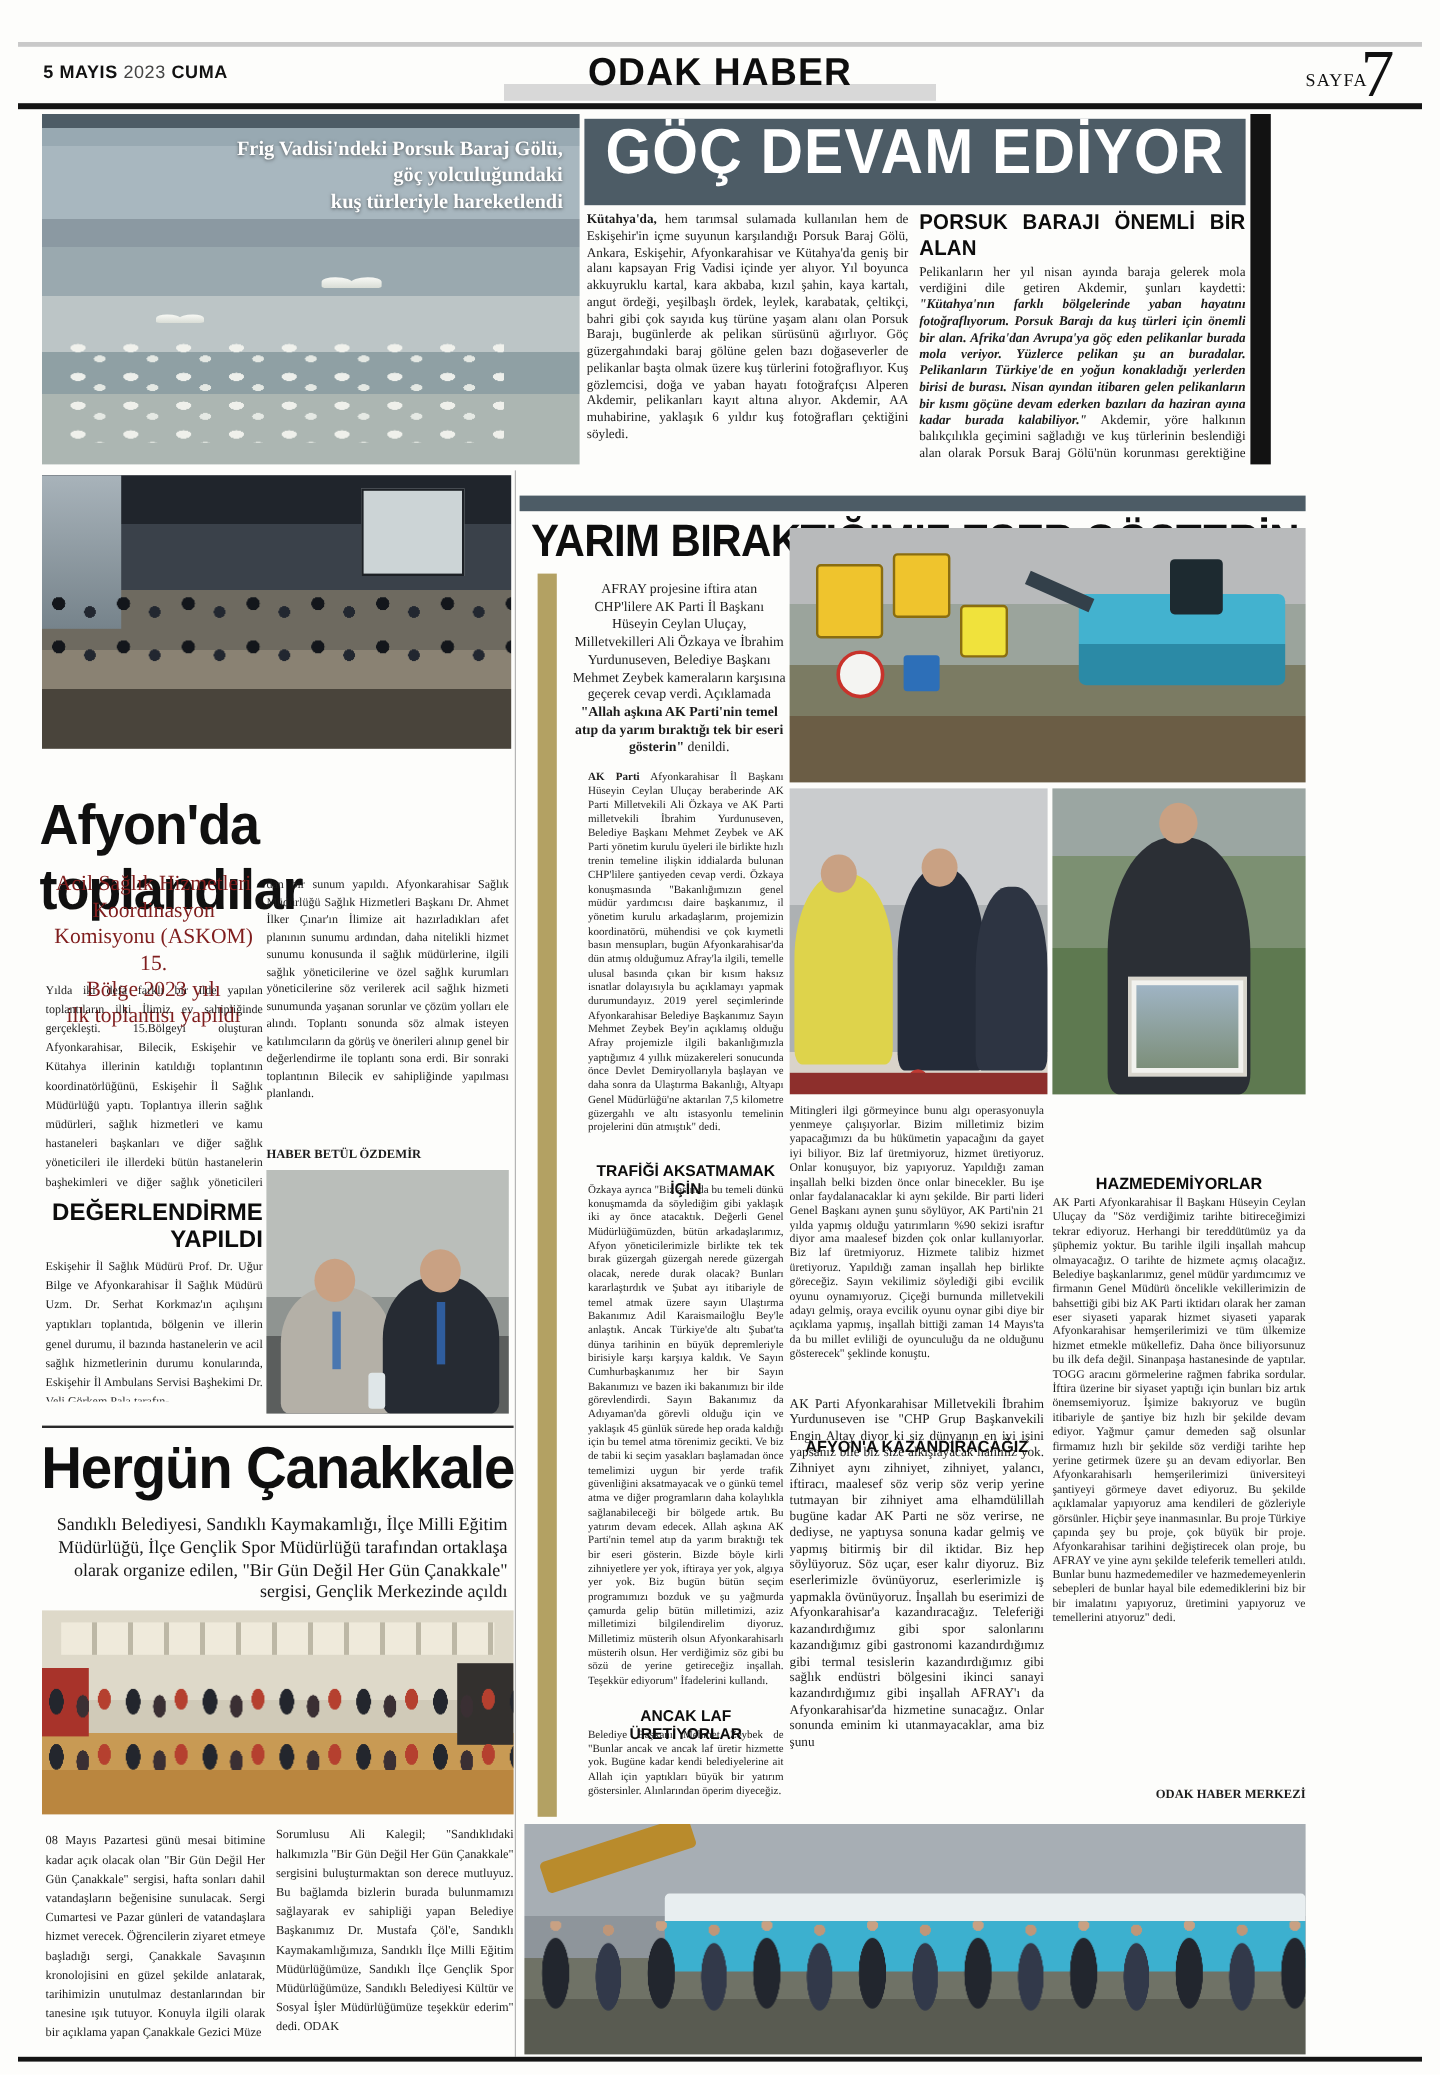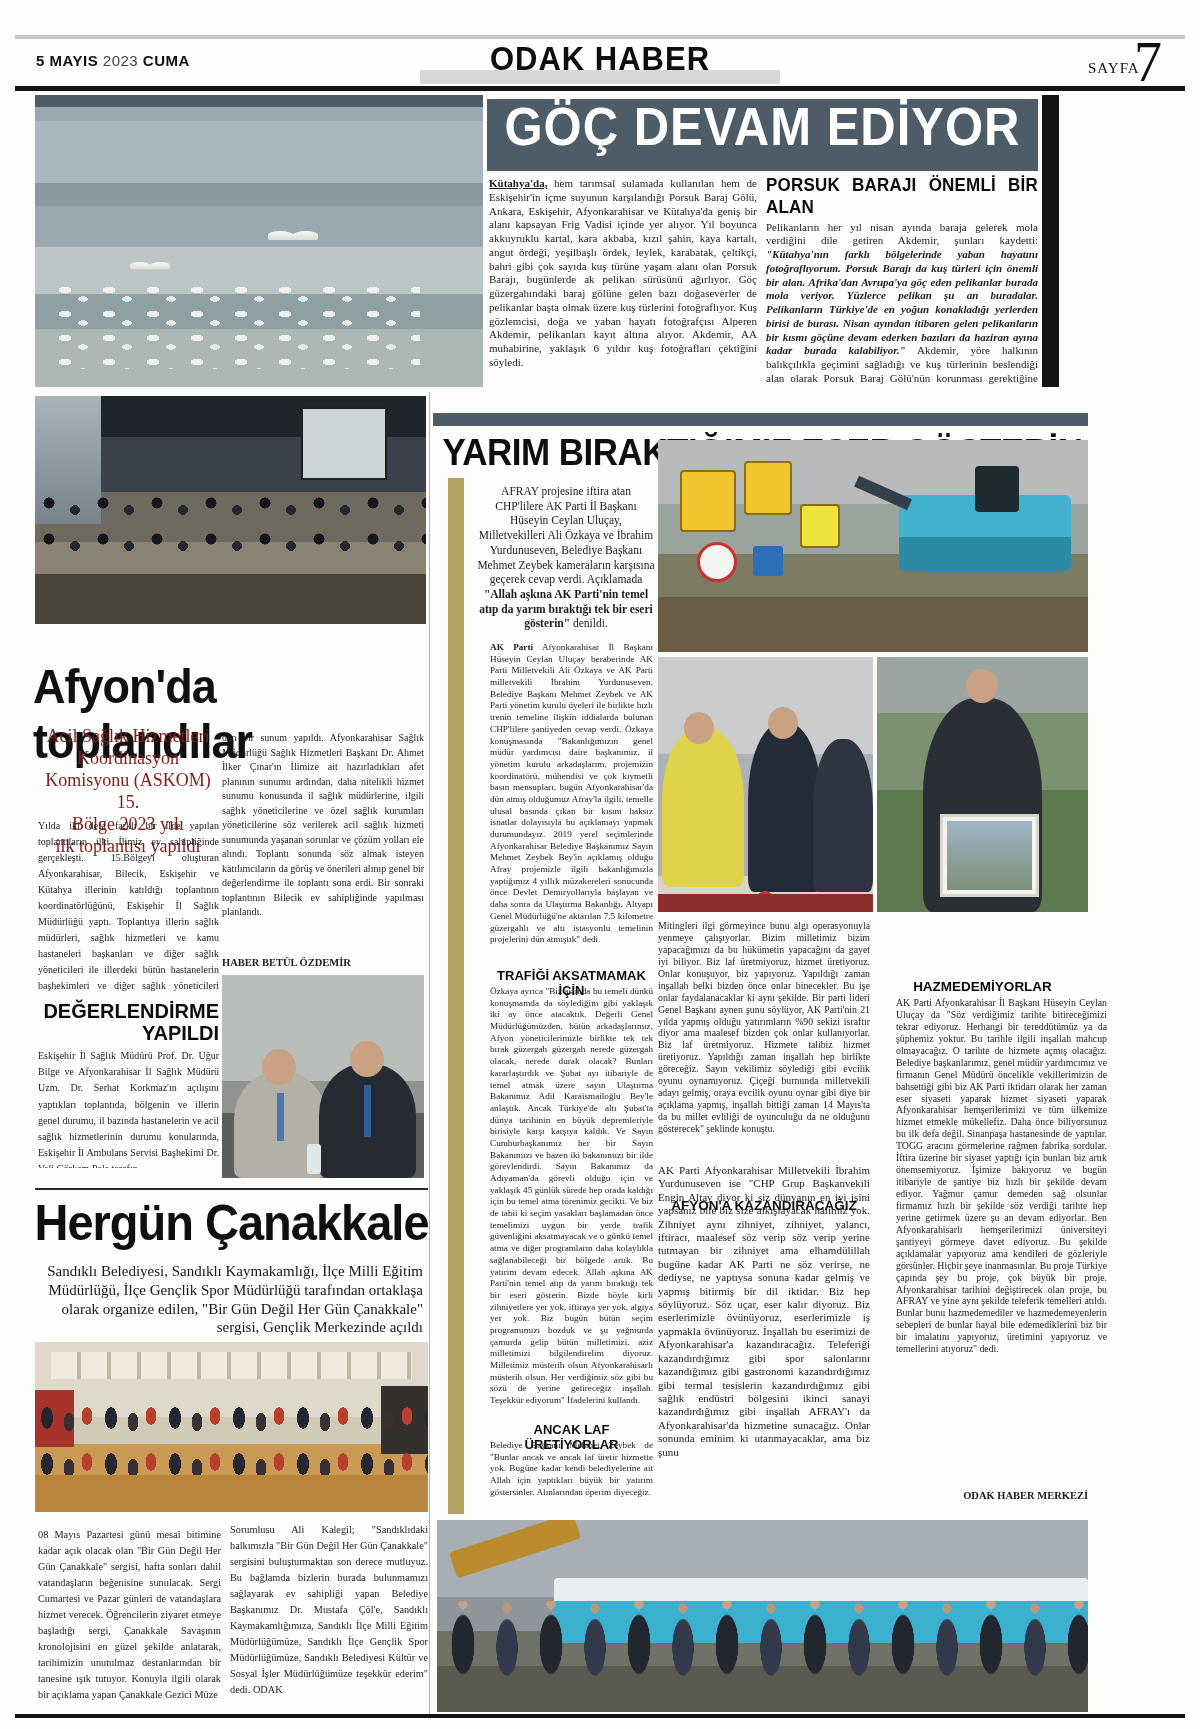--- a/index.html
+++ b/index.html
@@ -106,21 +106,21 @@
   
   .goc-bar{left:487px;top:99px;width:551px;height:72px;background:#4d5c66;
     display:flex;align-items:flex-start;justify-content:center;}
   .goc-title{color:#fff;font-size:49px;font-weight:bold;letter-spacing:1px;transform:scaleY(1.08);}
   .black-bar{left:1042px;top:95px;width:17px;height:292px;background:#121212;}
   .ts-col{font-size:11px;line-height:1.25;}
   .ts-col1{left:489px;top:177px;width:268px;height:208px;}
   .ts-col2{left:766px;top:174px;width:272px;height:212px;}
   .ts-sub{font-family:"Liberation Sans",sans-serif;font-size:17px;font-weight:bold;color:#0c0c0c;
     letter-spacing:.2px;margin-bottom:4px;transform:scaleY(1.05);transform-origin:left top;}
-  .lead-b{font-weight:bold;text-decoration:underline;}
+  .lead-b{font-weight:bold;}
   .q-bi{font-weight:bold;font-style:italic;}
 
   
   .askom-head{left:33px;top:660px;width:395px;font-size:45px;font-weight:bold;letter-spacing:-1px;
     color:#101010;transform:scaleY(1.05);transform-origin:left top;}
   .askom-deck{left:36px;top:726px;width:184px;font-size:18px;line-height:1.22;text-align:center;color:#7f1d1d;}
   .askom-c1a{left:38px;top:818px;width:181px;height:178px;font-size:10px;line-height:1.6;}
   .askom-sub{left:38px;top:1000px;width:181px;text-align:right;font-size:20px;font-weight:bold;
     font-family:"Liberation Sans",sans-serif;line-height:1.1;color:#0c0c0c;}
   .askom-c1b{left:38px;top:1048px;width:181px;height:120px;font-size:10px;line-height:1.62;}
@@ -145,41 +145,44 @@
   .af-sub{font-family:"Liberation Sans",sans-serif;font-weight:bold;color:#0c0c0c;text-align:center;}
   .afray-s1{left:490px;top:968px;width:163px;font-size:13px;}
   .afray-c1b{left:490px;top:986px;width:163px;height:432px;font-size:9.2px;line-height:1.27;}
   .afray-s2{left:490px;top:1422px;width:163px;font-size:13px;}
   .afray-c1c{left:490px;top:1440px;width:163px;height:72px;font-size:9.2px;line-height:1.27;}
   .afray-c2a{left:658px;top:920px;width:212px;height:276px;font-size:9.8px;line-height:1.22;}
   .afray-s3{left:658px;top:1198px;width:212px;font-size:13.5px;}
   .afray-c2b{left:658px;top:1164px;width:212px;height:294px;font-size:11px;line-height:1.22;}
   .afray-c3a{left:877px;top:920px;width:211px;height:58px;font-size:9.8px;line-height:1.22;}
   .afray-s4{left:877px;top:979px;width:211px;font-size:13.5px;}
-  .afray-c3b{left:896px;top:997px;width:211px;height:490px;font-size:9.8px;line-height:1.22;}
+  .afray-c3b{left:877px;top:997px;width:211px;height:490px;font-size:9.8px;line-height:1.22;}
   .afray-by{left:877px;top:1490px;width:211px;font-size:10.5px;font-weight:bold;text-align:right;}
 </style>
 </head>
 <body>
 
 <div id="page">
 
   <div class="abs topbar"></div>
   <div class="abs date sans">
     <span>5 MAYIS</span>
     <span class="yr">2023</span>
     <span>CUMA</span>
   </div>
   <div class="abs mast-under"></div>
   <div class="abs masthead sans">ODAK HABER</div>
   <div class="abs sayfa">SAYFA</div>
   <div class="abs pagenum">7</div>
   <div class="abs blackrule"></div>
 
   <div class="abs photo ph-pelican">
+    <div class="cap prel" style="position:absolute;top:18px;right:14px;width:340px;">Frig Vadisi'ndeki Porsuk Baraj Gölü,
+göç yolculuğundaki
+kuş türleriyle hareketlendi</div>
     <div class="flock"></div>
     <div class="bird" style="left:52%;top:46%;"></div>
     <div class="bird" style="left:20%;top:56%;transform:scale(.8);"></div>
   </div>
   <div class="abs goc-bar">
     <span class="goc-title sans">GÖÇ DEVAM EDİYOR</span>
   </div>
   <div class="abs black-bar"></div>
   <div class="abs ts-col ts-col1 just hidden-oflow">
     <span class="lead-b">Kütahya'da,</span><span> hem tarımsal sulamada kullanılan hem de Eskişehir'in içme suyunun karşılandığı Porsuk Baraj Gölü, Ankara, Eskişehir, Afyonkarahisar ve Kütahya'da geniş bir alanı kapsayan Frig Vadisi içinde yer alıyor. Yıl boyunca akkuyruklu kartal, kara akbaba, kızıl şahin, kaya kartalı, angut ördeği, yeşilbaşlı ördek, leylek, karabatak, çeltikçi, bahri gibi çok sayıda kuş türüne yaşam alanı olan Porsuk Barajı, bugünlerde ak pelikan sürüsünü ağırlıyor. Göç güzergahındaki baraj gölüne gelen bazı doğaseverler de pelikanlar başta olmak üzere kuş türlerini fotoğraflıyor. Kuş gözlemcisi, doğa ve yaban hayatı fotoğrafçısı Alperen Akdemir, pelikanları kayıt altına alıyor. Akdemir, AA muhabirine, yaklaşık 6 yıldır kuş fotoğrafları çektiğini söyledi.</span>

